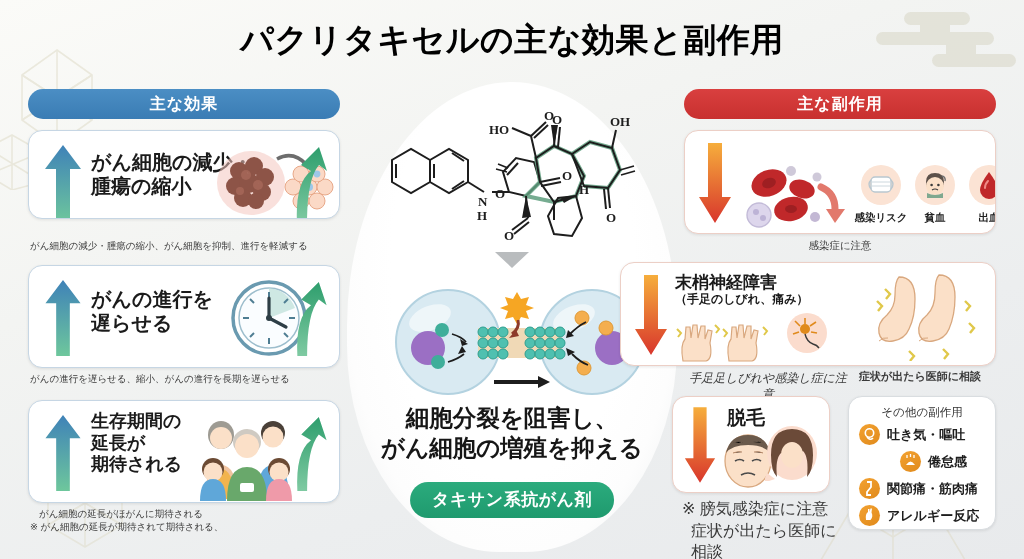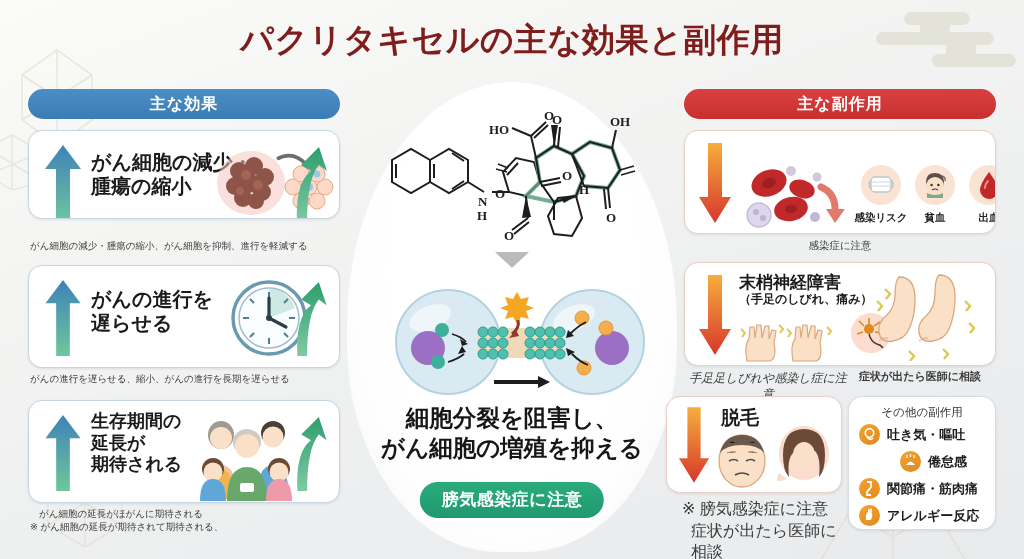--- a/index.html
+++ b/index.html
@@ -20,21 +20,21 @@
   .center-halo {
     position: absolute; left: 50%; top: 82px; transform: translateX(-50%);
     width: 330px; height: 470px; border-radius: 50% 50% 46% 46% / 52% 52% 44% 44%;
     background: radial-gradient(ellipse at 50% 40%, #ffffff 52%, #fdfdfd 72%, rgba(255,255,255,0) 100%);
   }
 
   
   .title {
     position: absolute; top: 18px; left: 0; width: 100%;
     text-align: center;
-    font-size: 33px; font-weight: bold; color: #7f1d1d;
+    font-size: 33px; font-weight: bold; color: #000000;
     letter-spacing: .5px;
   }
 
   
   .col-head {
     position: absolute; top: 89px;
     height: 30px; width: 312px;
     border-radius: 16px;
     color: #fff; font-size: 16px; font-weight: bold;
     display: flex; align-items: center; justify-content: center;
@@ -468,21 +468,21 @@
   <polygon points="182,70 180,62 189,66" fill="#1d1d1d"></polygon>
 
   <line x1="108" y1="96" x2="156" y2="96" stroke="#1d1d1d" stroke-width="4"></line>
   <polygon points="164,96 152,90 152,102" fill="#1d1d1d"></polygon>
 </svg>
 
 <div class="center-text">
   <div>細胞分裂を阻害し、</div>
   <div>がん細胞の増殖を抑える</div>
 </div>
-<div class="center-badge">膀気感染症に注意</div>
+<div class="center-badge">タキサン系抗がん剤</div>
 
 <div class="card warn" style="right:28px; top:130px; width:312px; height:104px;">
   <svg class="arrow-down" style="left:12px; top:10px;" width="36" height="84" viewBox="0 0 36 84">
     <defs>
         <linearGradient id="gDn" x1="0" y1="0" x2="0" y2="1">
       <stop offset="0%" stop-color="#f6ae3c"></stop>
           <stop offset="100%" stop-color="#d8362c"></stop>
     </linearGradient>
       </defs>
     <path d="M11 2 L25 2 L25 56 L34 56 L18 82 L2 56 L11 56 Z" fill="url(#gDn)"></path>
@@ -534,21 +534,21 @@
       <path d="M8 18 q0 -4 3 -7" stroke="#ef8b86" stroke-width="2" fill="none" stroke-linecap="round"></path>
     </svg>
   </div>
 
   <div class="ico-label" style="left:168px; top:80px;">感染リスク</div>
   <div class="ico-label" style="left:222px; top:80px;">貧血</div>
   <div class="ico-label" style="left:276px; top:80px;">出血</div>
 </div>
 <div class="caption" style="right:28px; top:238px; width:312px; text-align:center; font-size:10.5px;">感染症に注意</div>
 
-<div class="card warn" style="right:28px; top:262px; width:312px; height:104px;">
+<div class="card warn" style="right:28px; top:262px; width:376px; height:104px;">
   <svg class="arrow-down" style="left:12px; top:10px;" width="36" height="84" viewBox="0 0 36 84">
     <path d="M11 2 L25 2 L25 56 L34 56 L18 82 L2 56 L11 56 Z" fill="url(#gDn)"></path>
   </svg>
 
   <div class="se-title" style="left:54px; top:10px;">
     <div>末梢神経障害</div>
     <div class="se-sub">（手足のしびれ、痛み）</div>
   </div>
 
   <svg style="position:absolute; left:54px; top:52px;" width="104" height="48" viewBox="0 0 104 48">
@@ -592,21 +592,21 @@
       <path d="M92 30 l5 5 l-4 5"></path>
         <path d="M96 52 l5 5 l-4 5"></path>
       <path d="M70 78 l5 5 l-4 5"></path>
         <path d="M36 80 l5 5 l-4 5"></path>
     </g>
   </svg>
 </div>
 <div class="caption" style="right:176px; top:370px; width:160px; text-align:center; font-size:12px;font-style:italic;">手足足しびれや感染し症に注意</div>
 <div class="caption" style="right:26px; top:369px; width:156px; text-align:center; font-size:11px; font-weight:bold;">症状が出たら医師に相談</div>
 
-<div class="card warn" style="right:182px; top:396px; width:176px; height:97px;margin-left:40px;">
+<div class="card warn" style="right:194px; top:396px; width:158px; height:97px;margin-left:40px;">
   <svg class="arrow-down" style="left:10px; top:8px;" width="34" height="80" viewBox="0 0 36 84">
     <path d="M11 2 L25 2 L25 56 L34 56 L18 82 L2 56 L11 56 Z" fill="url(#gDn)"></path>
   </svg>
   <div class="se-title" style="left:54px; top:10px; font-size:19px;">脱毛</div>
 
   <svg style="position:absolute; left:44px; top:30px;" width="62" height="62" viewBox="0 0 62 62">
     <ellipse cx="31" cy="34" rx="23" ry="26" fill="#fbe0c8" stroke="#d9a87f" stroke-width="1.3"></ellipse>
     <path d="M9 26 q4 -18 22 -18 q18 0 22 18 q-6 -8 -22 -8 q-16 0 -22 8 Z" fill="#6b5a4c"></path>
     <g stroke="#6b5a4c" stroke-width="1">
         <path d="M16 16 q6 -3 10 0"></path>

